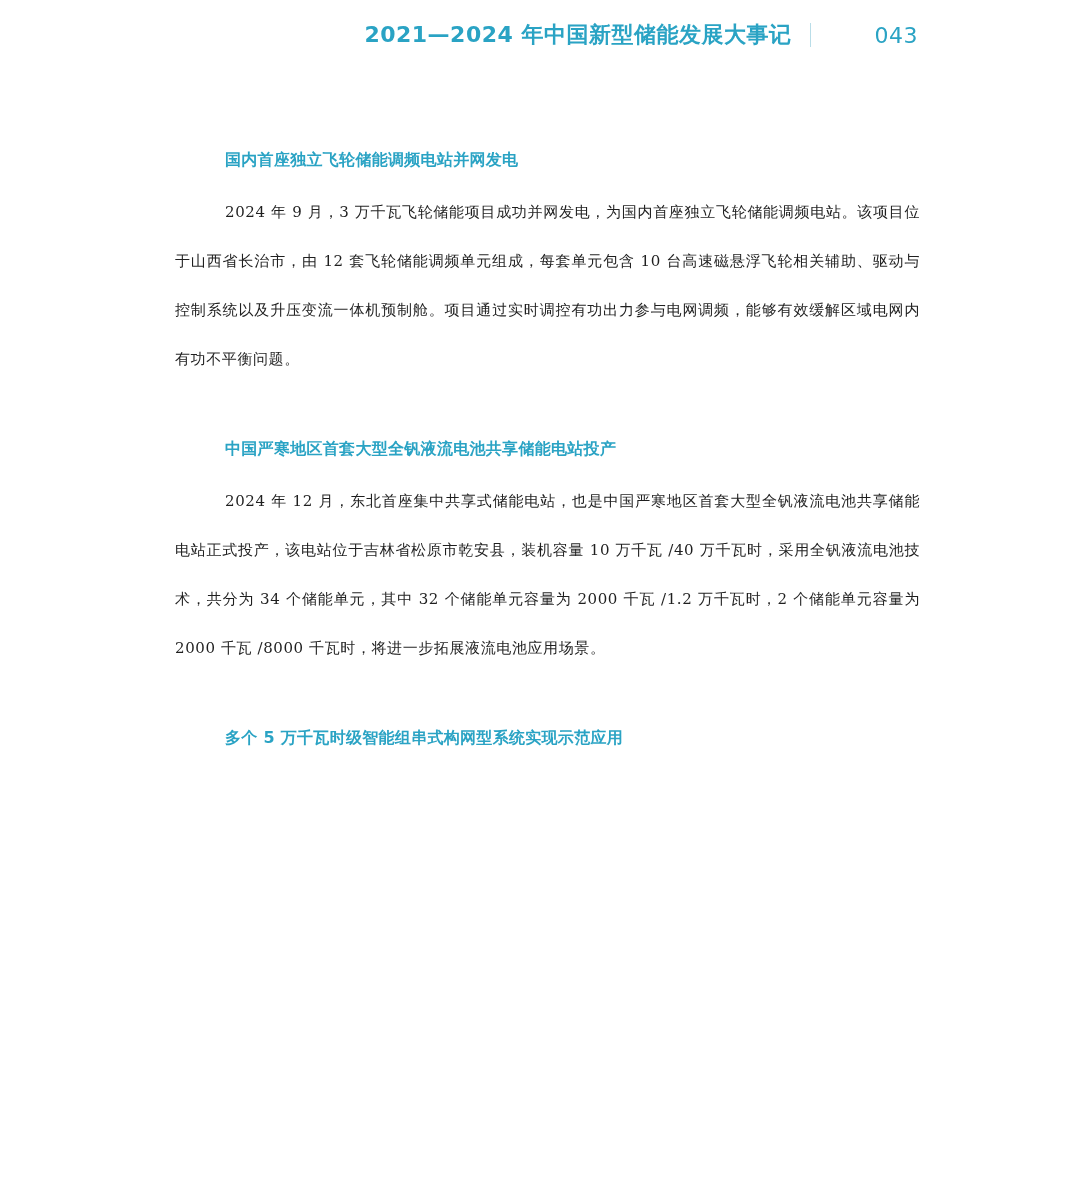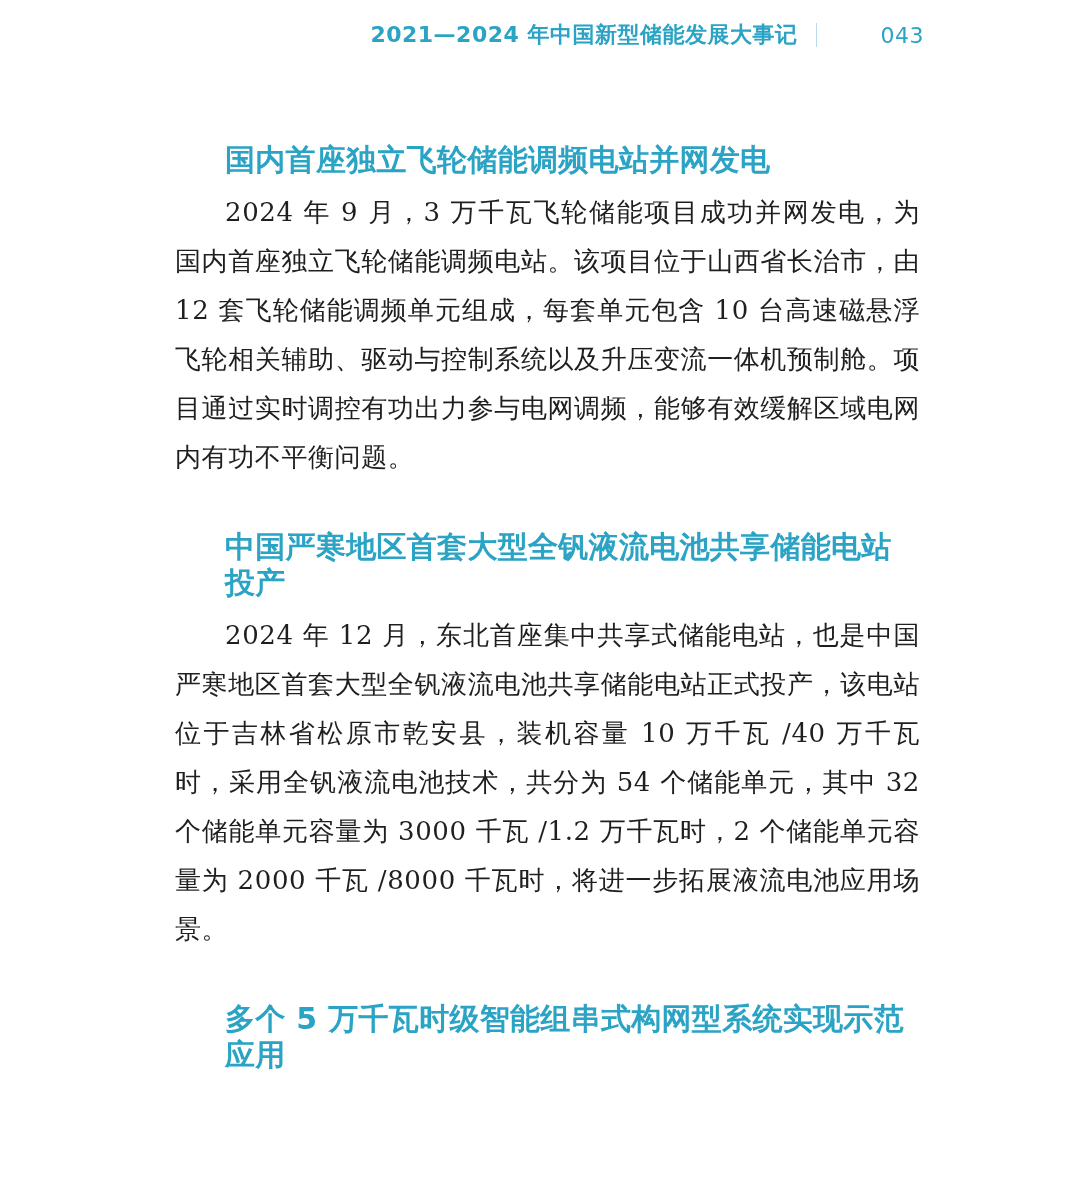--- a/index.html
+++ b/index.html
@@ -11,21 +11,21 @@
       width: 1080px;
       height: 1202px;
       position: relative;
       overflow: hidden;
       font-family: "DejaVu Serif", "Liberation Serif", serif;
       color: #1a1a1a;
     }
     .running-header {
       position: absolute;
       top: 20px;
-      right: 156px;
+      right: 162px;
       display: flex;
       align-items: center;
       font-family: "DejaVu Sans", "Liberation Sans", sans-serif;
       font-weight: bold;
       font-size: 22px;
       color: #2aa3c4;
       letter-spacing: 0.5px;
     }
     .running-header .divider {
       display: inline-block;
@@ -44,28 +44,28 @@
       left: 175px;
       top: 142px;
       width: 745px;
     }
     .section {
       margin-bottom: 47px;
     }
     .section-title {
       font-family: "DejaVu Sans", "Liberation Sans", sans-serif;
       font-weight: bold;
-      font-size: 30px;
+      font-size: 16px;
       color: #2aa3c4;
       margin: 0 0 10px 50px;
       line-height: 36px;
       letter-spacing: 0.3px;
     }
     .section-body {
-      font-size: 26px;
+      font-size: 15px;
       line-height: 49px;
       text-indent: 50px;
       text-align: justify;
       margin: 0;
       color: #1f1f1f;
       letter-spacing: 0.6px;
     }
     .section + .section .section-title { }
   </style>
 </head>
@@ -78,19 +78,19 @@
 </div>
 
 <div class="content">
   <div class="section">
     <h2 class="section-title">国内首座独立飞轮储能调频电站并网发电</h2>
     <p class="section-body">2024 年 9 月，3 万千瓦飞轮储能项目成功并网发电，为国内首座独立飞轮储能调频电站。该项目位于山西省长治市，由 12 套飞轮储能调频单元组成，每套单元包含 10 台高速磁悬浮飞轮相关辅助、驱动与控制系统以及升压变流一体机预制舱。项目通过实时调控有功出力参与电网调频，能够有效缓解区域电网内有功不平衡问题。</p>
   </div>
 
   <div class="section">
     <h2 class="section-title">中国严寒地区首套大型全钒液流电池共享储能电站投产</h2>
-    <p class="section-body">2024 年 12 月，东北首座集中共享式储能电站，也是中国严寒地区首套大型全钒液流电池共享储能电站正式投产，该电站位于吉林省松原市乾安县，装机容量 10 万千瓦 /40 万千瓦时，采用全钒液流电池技术，共分为 54 个储能单元，其中 32 个储能单元容量为 3000 千瓦 /1.2 万千瓦时，2 个储能单元容量为 2000 千瓦 /8000 千瓦时，将进一步拓展液流电池应用场景。</p>
+    <p class="section-body">2024 年 12 月，东北首座集中共享式储能电站，也是中国严寒地区首套大型全钒液流电池共享储能电站正式投产，该电站位于吉林省松原市乾安县，装机容量 10 万千瓦 /40 万千瓦时，采用全钒液流电池技术，共分为 34 个储能单元，其中 32 个储能单元容量为 2000 千瓦 /1.2 万千瓦时，2 个储能单元容量为 2000 千瓦 /8000 千瓦时，将进一步拓展液流电池应用场景。</p>
   </div>
 
   <div class="section">
     <h2 class="section-title">多个 5 万千瓦时级智能组串式构网型系统实现示范应用</h2>
   </div>
 </div>
 
 </body></html>

